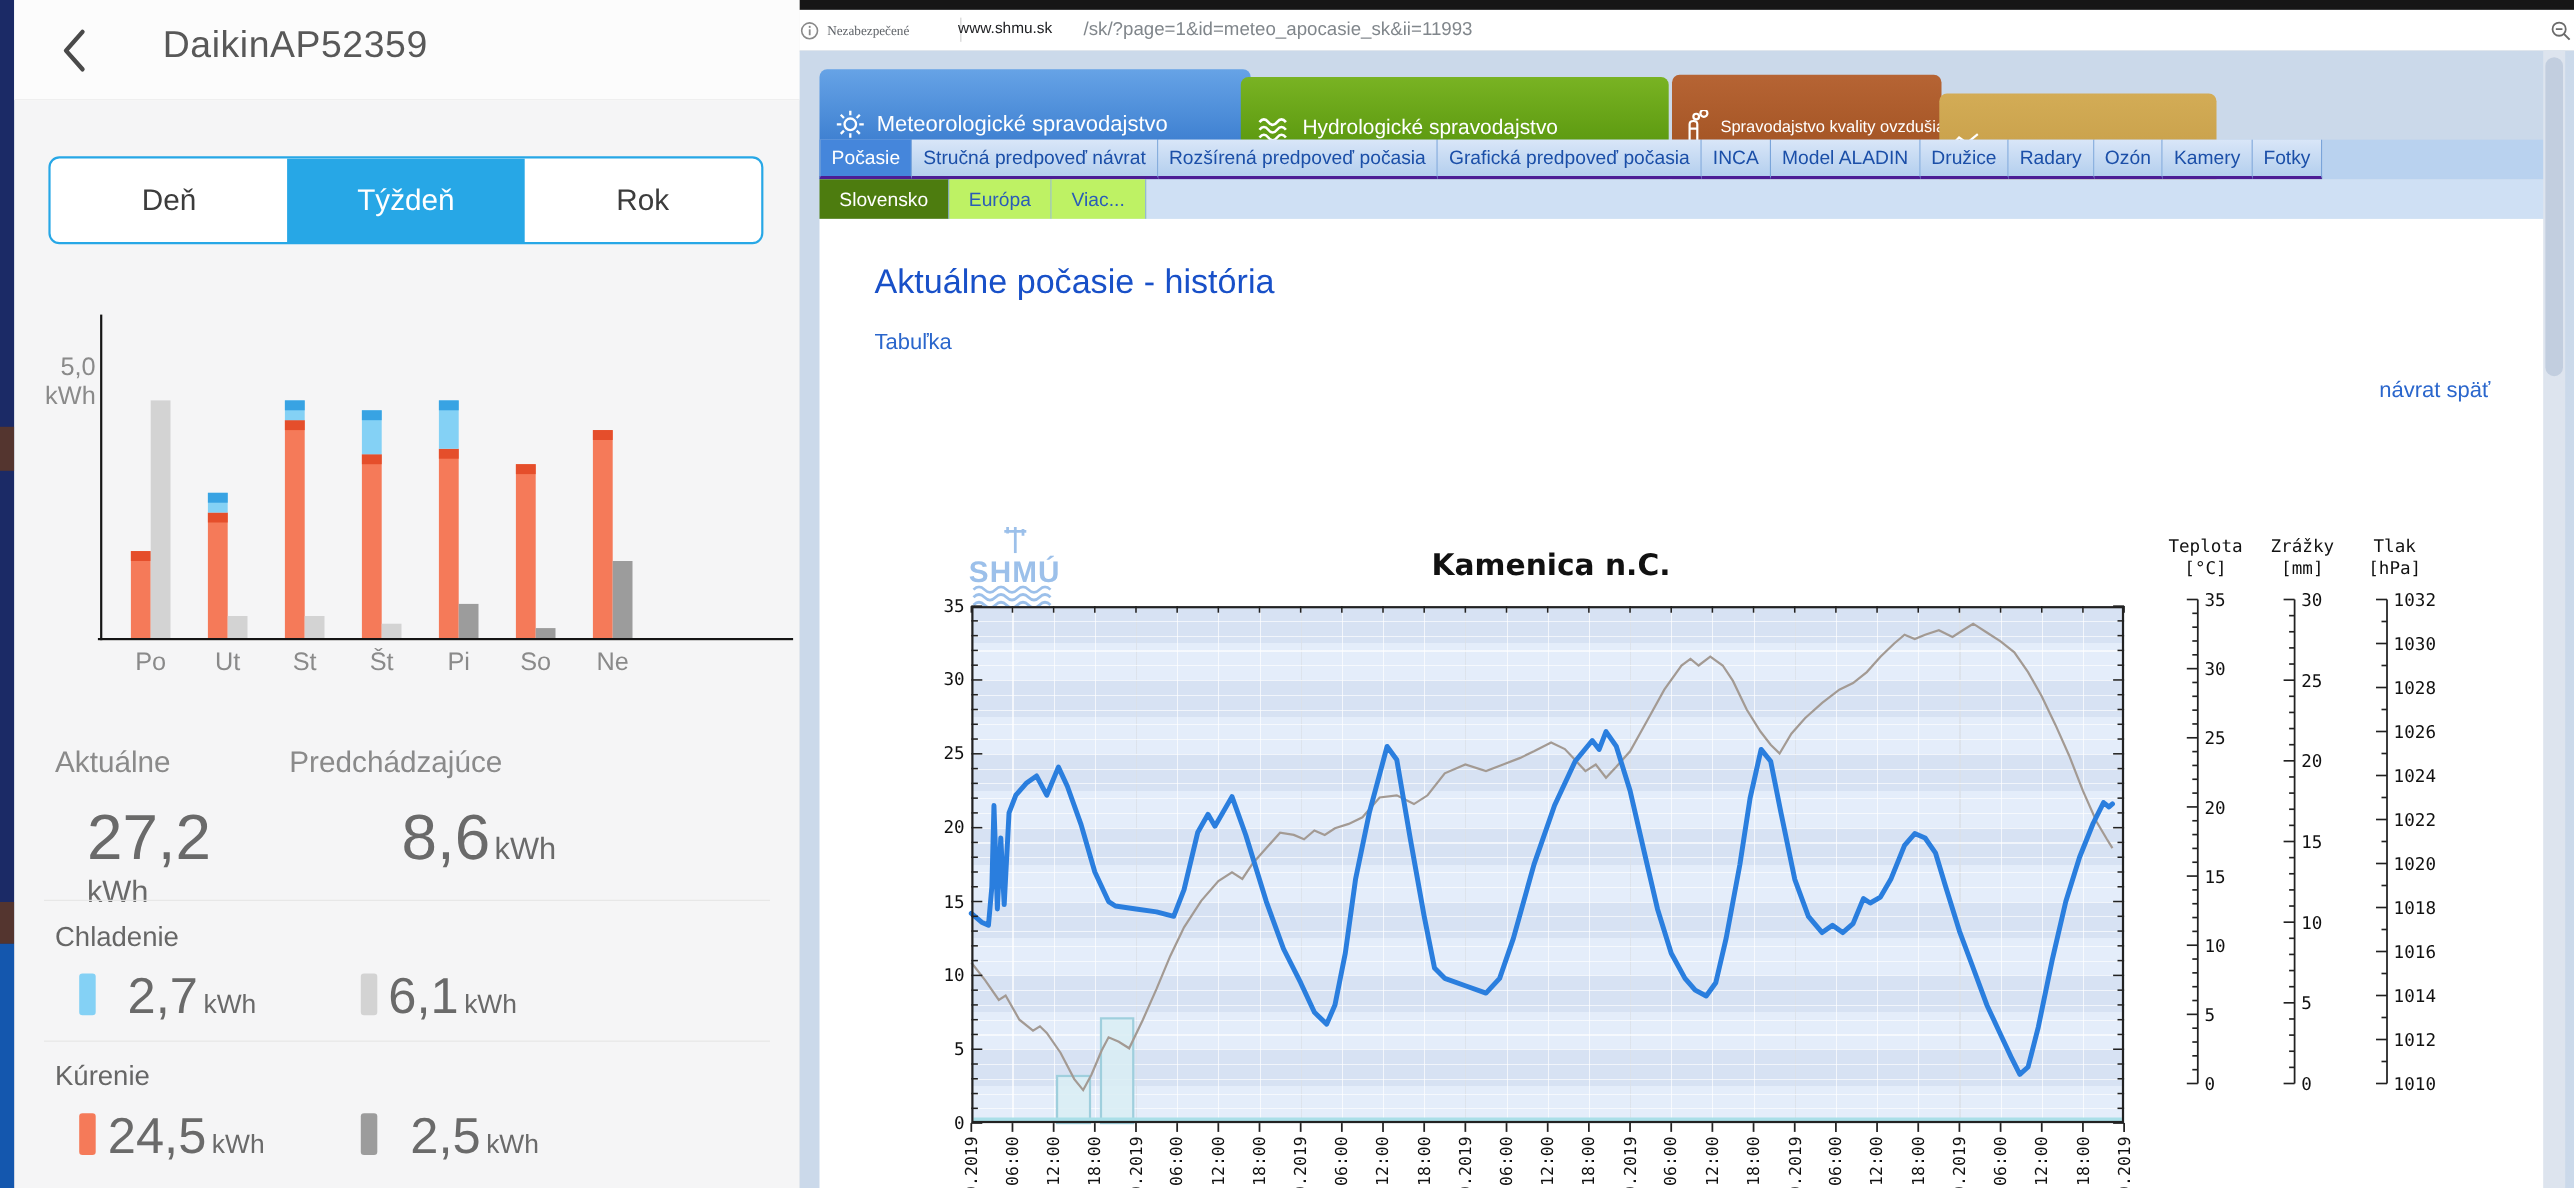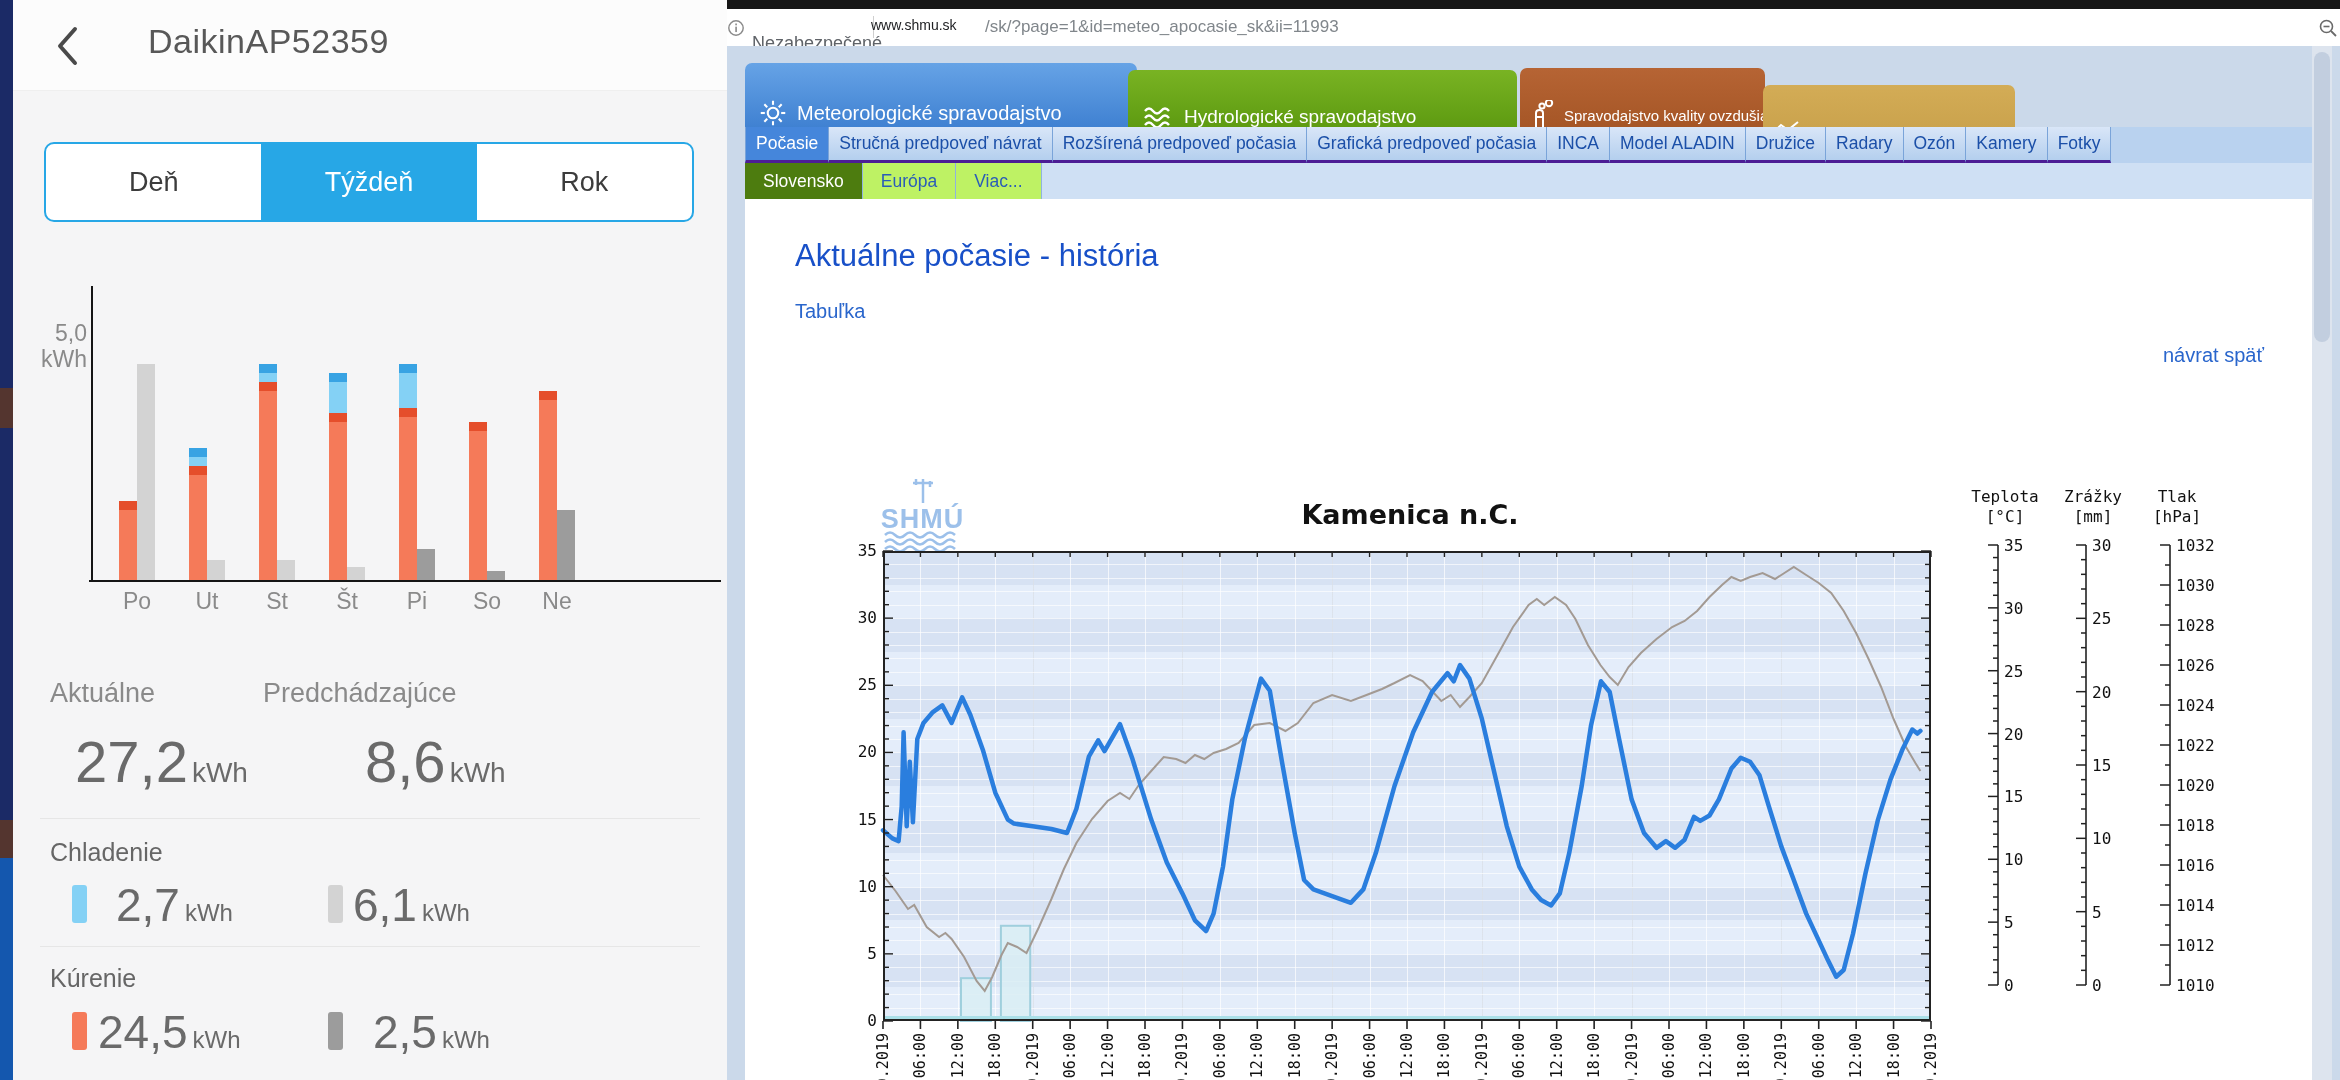--- a/index.html
+++ b/index.html
@@ -28,21 +28,21 @@
   .divider{position:absolute;left:27px;width:660px;height:1px;background:#e6e6e6;}
   .stat-sub{position:absolute;font-size:25px;color:#666;}
   .sw{position:absolute;width:15px;height:38px;border-radius:3px;}
   .stat-val{position:absolute;display:inline-flex;align-items:baseline;color:#6a6a6a;}
   .stat-val .v{font-size:46px;}
   .stat-val .u{font-size:24px;margin-left:5px;}
   
   #browser{position:absolute;left:727px;top:0;width:1613px;height:1080px;}
   .chrome-top{position:absolute;left:0;top:0;width:1613px;height:9px;background:#161616;}
   .urlbar{position:absolute;left:0;top:9px;width:1613px;height:37px;background:#fff;border-bottom:1px solid #d6d6d6;}
-  .urlbar .sec{position:absolute;left:25px;top:24px;font-size:18px;color:#5f6368;}
+  .urlbar .sec{position:absolute;left:25px;top:12px;font-size:12px;color:#5f6368;font-family:Liberation Serif, serif;}
   .urlbar .vsep{position:absolute;left:146px;top:7px;width:1px;height:22px;background:#cfcfcf;}
   .urlbar .dom{position:absolute;left:144px;top:8px;font-size:14px;color:#202124;}
   .urlbar .pth{position:absolute;left:258px;top:8px;font-size:17px;color:#80868b;}
   .page{position:absolute;left:0;top:46px;width:1613px;height:1034px;background:#cbd9ea;}
   .mtab{position:absolute;border-radius:7px 7px 0 0;display:flex;align-items:center;color:#fff;cursor:pointer;}
   .mtab .lbl{white-space:nowrap;}
   .subrow1{position:absolute;left:18px;top:81px;width:1585px;height:36px;background:#b9d2ef;display:flex;}
   .subrow2{position:absolute;left:18px;top:117px;width:1585px;height:36px;background:#cfe0f4;display:flex;}
   .stab{height:36px;display:flex;align-items:center;padding:0 10px;font-size:17.5px;color:#1b4fa8;background:linear-gradient(#d9e6f8,#b4cfee);border-right:1px solid #7aa4d9;border-bottom:3px solid #4c1d95;box-sizing:border-box;cursor:pointer;white-space:nowrap;}
   .stab:first-child{border-left:1px solid #7aa4d9;}
@@ -148,21 +148,21 @@
           <div class="e-cap" style="background: rgb(229, 78, 43);"></div>
         </div>
         <div class="e-bar" style="left: 544px; top: 510px; height: 70px; background: rgb(156, 156, 156);"></div>
         <div class="e-dlab" style="left: 509px;">Ne</div>
       </div>
   </div>
 
   <div>
     <div class="stat-h" style="left:37px;top:678px;">Aktuálne</div>
     <div class="stat-h" style="left:250px;top:678px;">Predchádzajúce</div>
-    <div class="stat-big" style="left:62px;top:728px;">
+    <div class="stat-big" style="left:62px;top:728px;flex-direction:column;">
       <span class="v">27,2</span>
         <span class="u">kWh</span>
     </div>
     <div class="stat-big" style="left:352px;top:728px;">
       <span class="v">8,6</span>
         <span class="u">kWh</span>
     </div>
     <div class="divider" style="top:818px;"></div>
     <div class="stat-sub" style="left:37px;top:838px;">Chladenie</div>
     <div class="sw" style="left:59px;top:885px;background:#84d1f5;"></div>

